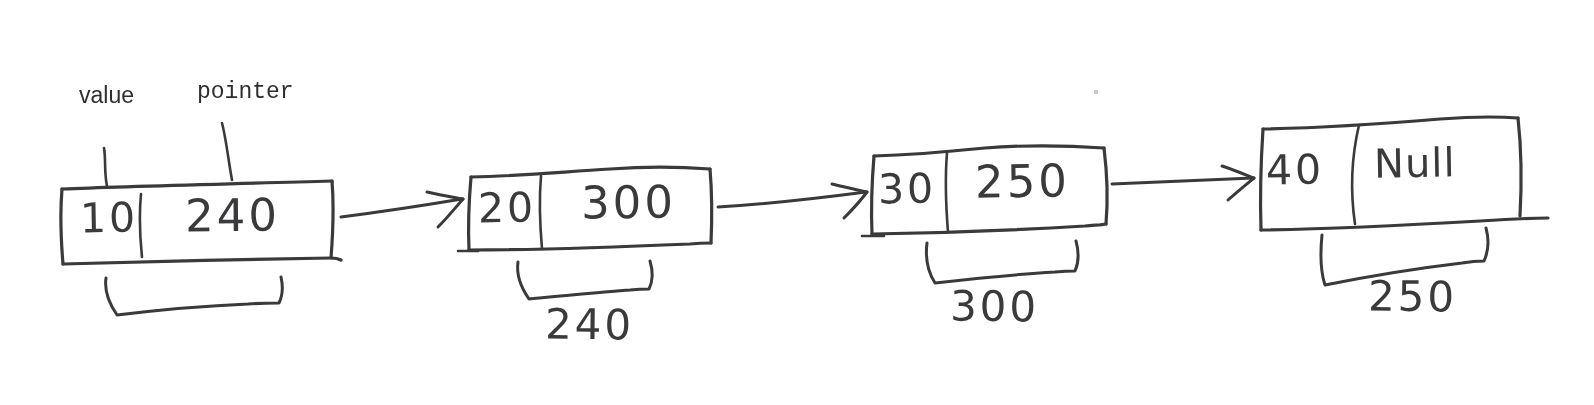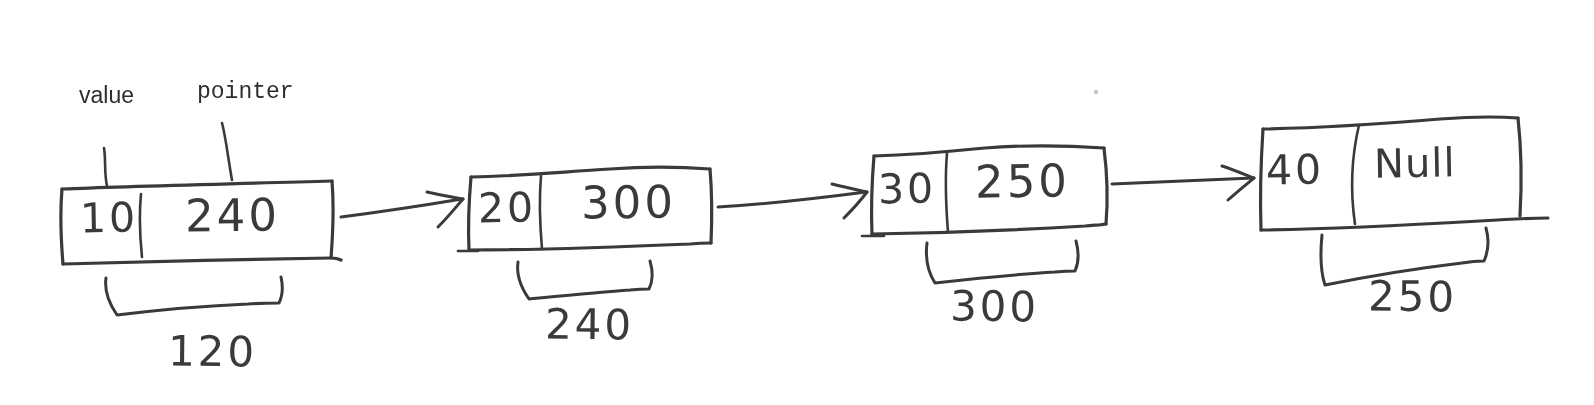--- a/index.html
+++ b/index.html
@@ -155,21 +155,20 @@
       <path class="ink ink-brace" d="M1322 235 C 1320 255, 1321 273, 1325 285 C 1360 278, 1420 268, 1462 263 C 1474 261, 1480 261, 1484 261 C 1489 250, 1489 239, 1486 228"></path>
     </g>
 
   </svg>
 
   <div class="typed-label" style="left:79px; top:82px;text-align:center;">value</div>
   <div class="typed-label" style="left:197px; top:79px;font-family:Liberation Mono, monospace;">pointer</div>
 
   <div class="hand-text" style="left:80px; top:194px; font-size:41px; transform:rotate(-1deg);">10</div>
   <div class="hand-text" style="left:185px; top:189px; font-size:45px; transform:rotate(-0.5deg);">240</div>
-  <div class="hand-text" style="left:168px; top:327px; font-size:42px; transform:rotate(0.5deg);">120</div>
 
   <div class="hand-text" style="left:478px; top:184px; font-size:41px; transform:rotate(-1deg);">20</div>
   <div class="hand-text" style="left:581px; top:176px; font-size:45px; transform:rotate(-0.5deg);">300</div>
   <div class="hand-text" style="left:545px; top:300px; font-size:42px; transform:rotate(0.5deg);">240</div>
 
   <div class="hand-text" style="left:878px; top:165px; font-size:41px; transform:rotate(-1deg);">30</div>
   <div class="hand-text" style="left:975px; top:155px; font-size:45px; transform:rotate(-1deg);">250</div>
   <div class="hand-text" style="left:950px; top:282px; font-size:42px; transform:rotate(0.5deg);">300</div>
 
   <div class="hand-text" style="left:1266px; top:146px; font-size:41px; transform:rotate(-1deg);">40</div>

